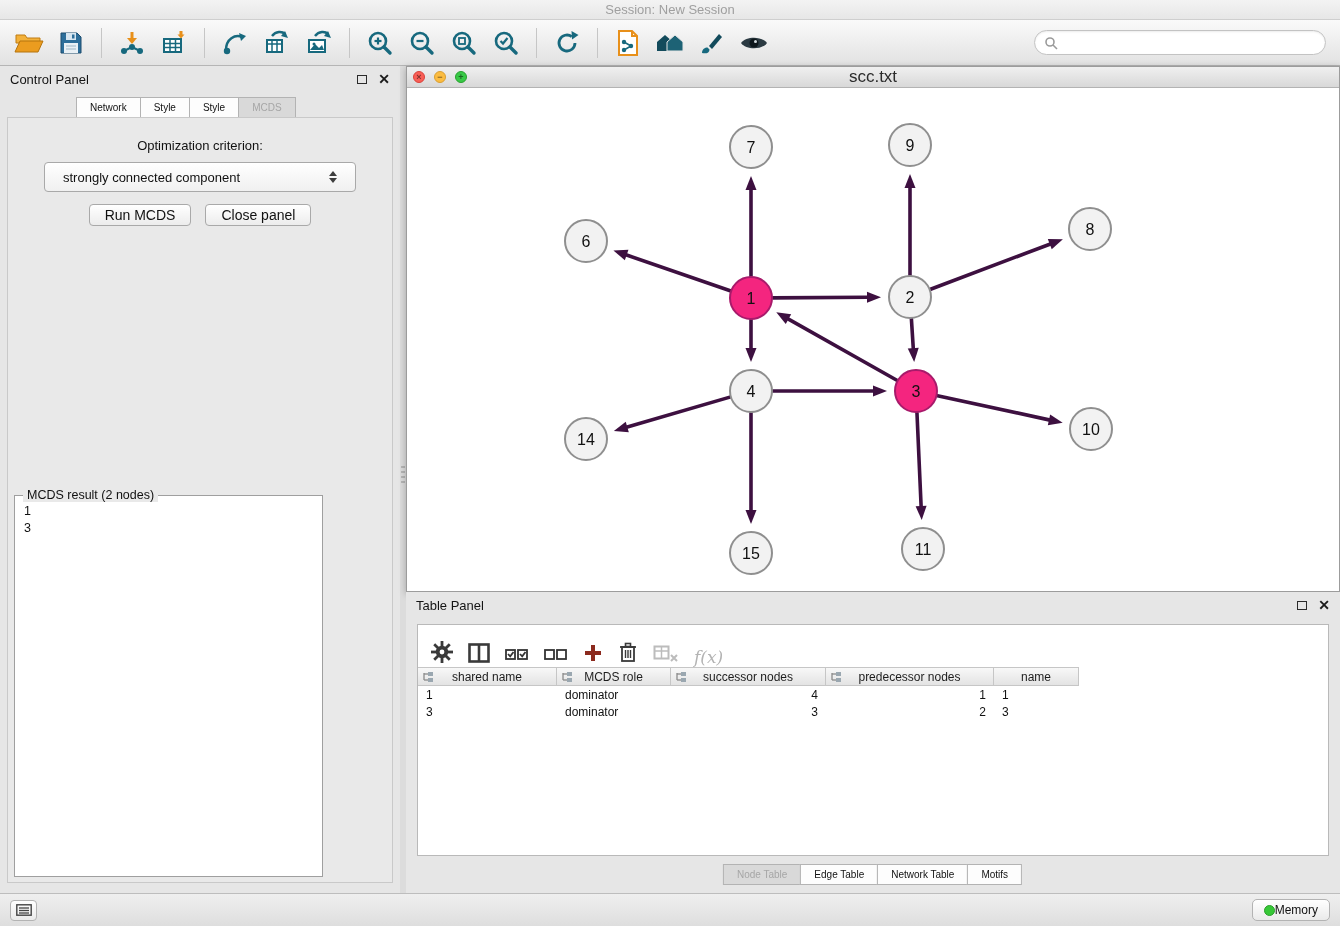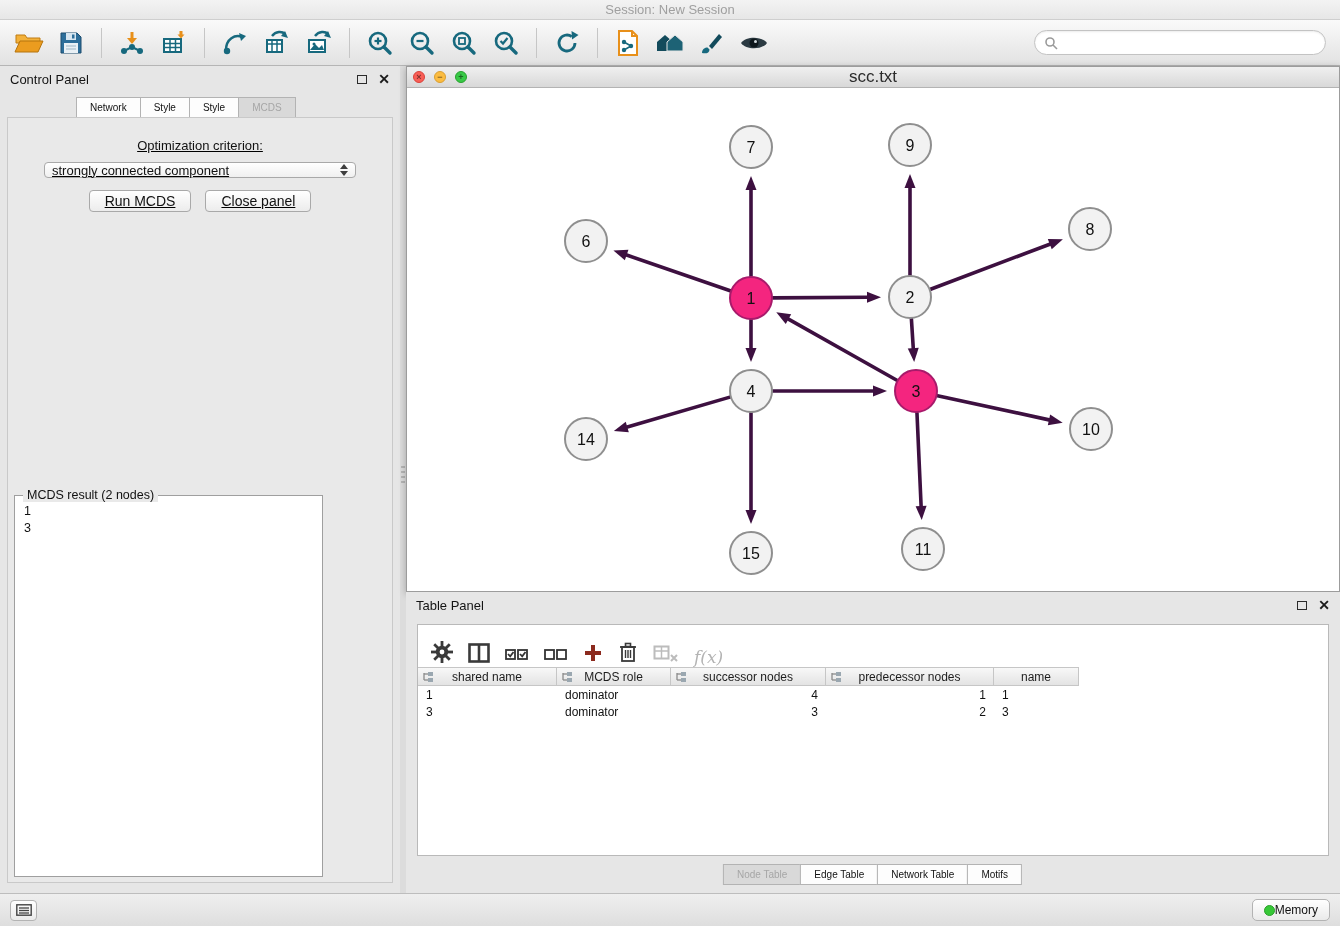--- a/index.html
+++ b/index.html
@@ -28,25 +28,25 @@
     background:#e6e6e6; }
   .panel-header { height:26px; display:flex; align-items:center; padding:0 10px; font-size:13px; color:#141414; }
   .panel-header .ph-spacer { flex:1; }
   .float-glyph { width:10px; height:9px; border:1.5px solid #2b2b2b; margin-right:11px; }
   .close-glyph { font-size:14px; font-weight:bold; color:#1a1a1a; line-height:14px; }
   .cp-tabs { position:absolute; top:31px; left:77px; display:flex; height:21px; }
   .seg-tab { background:#fdfdfd; border:1px solid #b3b3b3; margin-left:-1px; padding:0 13px;
     font-size:10px; line-height:19px; color:#111; white-space:nowrap; }
   .seg-tab.active { background:#d9d9d9; color:#a6a6a6; }
   .cp-body { position:absolute; top:51px; left:7px; right:7px; bottom:10px;
-    background:#e9e9e9; border:1px solid #c9c9c9;text-decoration:underline; }
+    background:#e9e9e9; border:1px solid #c9c9c9; }
   .opt-label { margin-top:20px; text-align:center; font-size:13px; color:#111; }
-  .dropdown { margin:9px auto 4px; width:312px; height:16px;
+  .dropdown { margin:9px auto 4px; width:312px; height:30px;
     background:linear-gradient(#ffffff,#f0f0f0); border:1px solid #a9a9a9; border-radius:4px;
-    display:flex; align-items:center; padding:0 7px; font-size:13px; color:#111; }
+    display:flex; align-items:center; padding:0 18px; font-size:13px; color:#111; }
   .combo-arrows { margin-left:auto; display:flex; flex-direction:column; gap:2px; }
   .tri-up { width:0; height:0; border-left:4px solid transparent; border-right:4px solid transparent; border-bottom:5px solid #3e3e3e; }
   .tri-down { width:0; height:0; border-left:4px solid transparent; border-right:4px solid transparent; border-top:5px solid #3e3e3e; }
   .btn-row { margin-top:12px; display:flex; justify-content:center; gap:14px; }
   .push-btn { height:22px; padding:0 15px; font-size:14px; color:#111;
     background:linear-gradient(#ffffff,#ececec); border:1px solid #a9a9a9; border-radius:4px;
     font-family:"Liberation Sans",sans-serif; }
   .groupbox { position:absolute; top:377px; left:6px; width:309px; height:382px;
     border:1px solid #9f9f9f; background:#fff; }
   .groupbox-label { position:absolute; top:-8px; left:8px; background:#e9e9e9; padding:0 4px;

